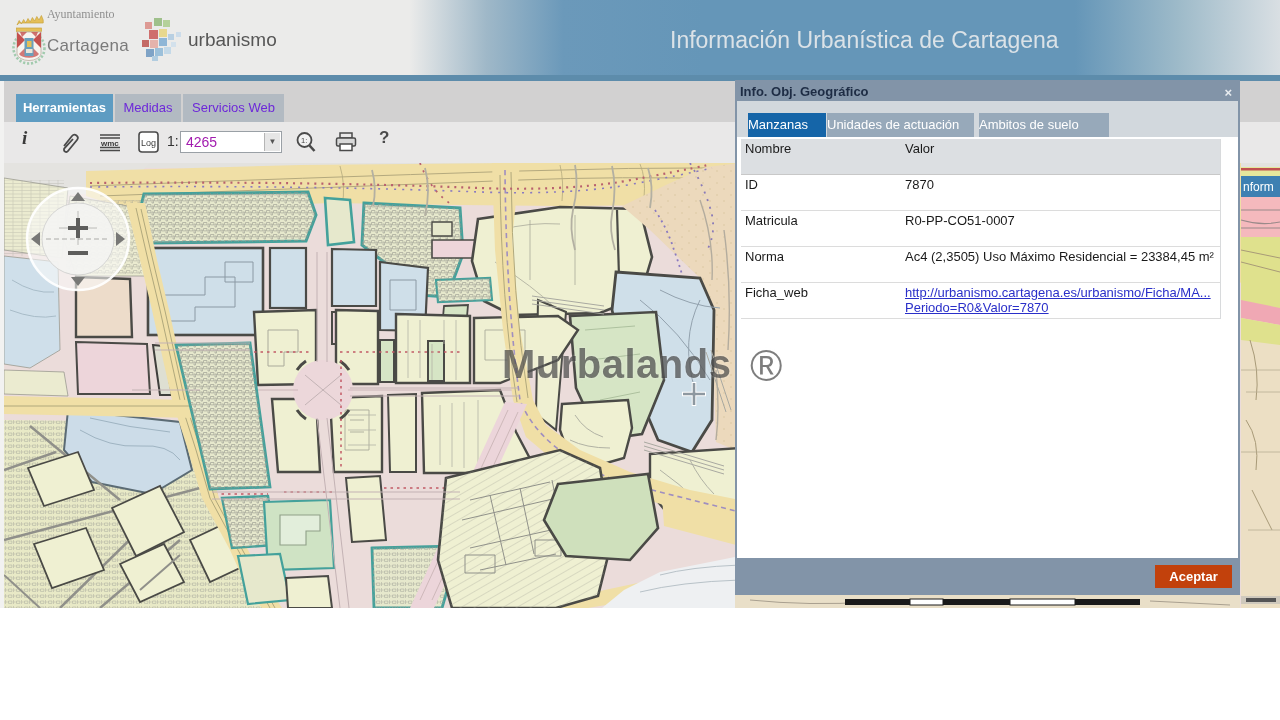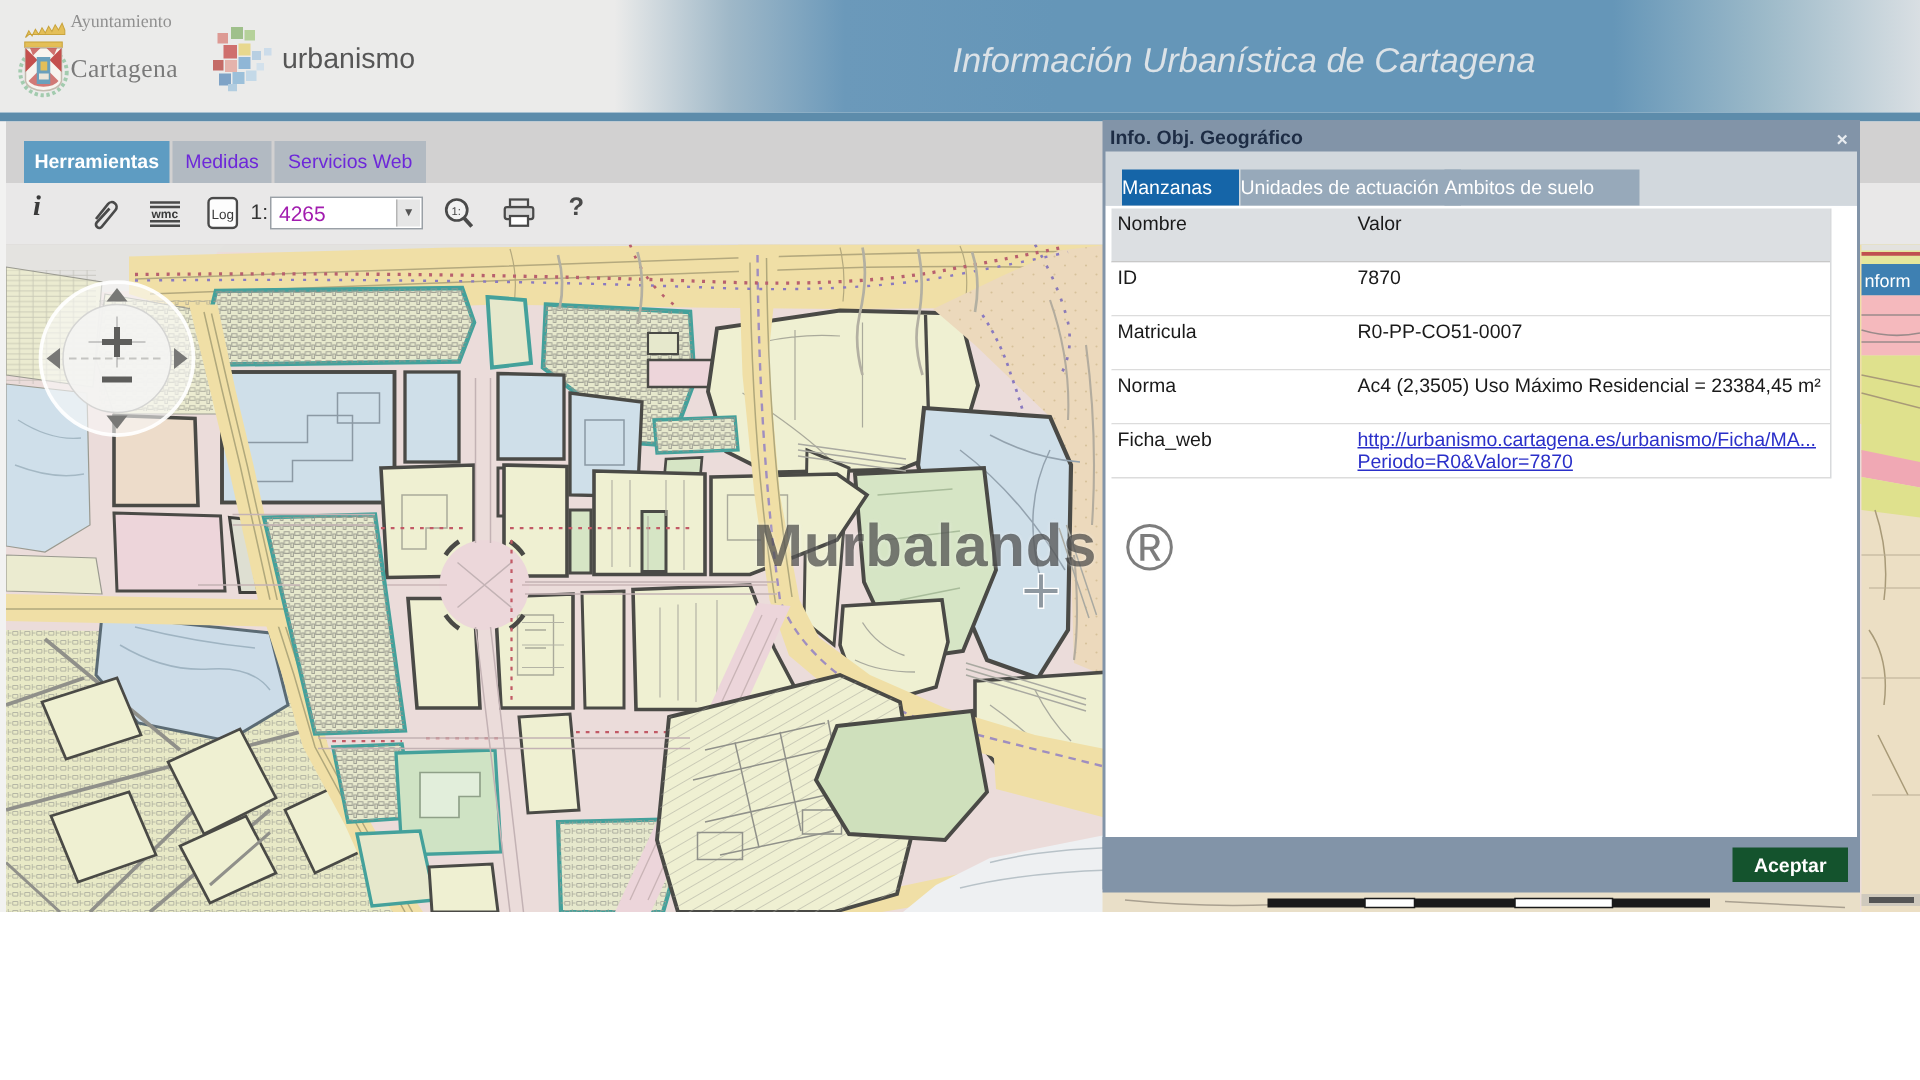--- a/index.html
+++ b/index.html
@@ -5,24 +5,24 @@
 * { margin:0; padding:0; box-sizing:border-box; }
 html,body { width:1280px; height:720px; overflow:hidden; background:#fff;
   font-family:"Liberation Sans", sans-serif; }
 #page { position:relative; width:1280px; height:720px; background:#fff; }
 
 #header { position:absolute; left:0; top:0; width:1280px; height:75px;
   background:linear-gradient(to right, #ebebea 0%, #ebebea 32%, #9fb8c8 38%, #6b99ba 44%, #6596b8 55%, #6596b8 84%, #9dbac9 92%, #d9dfe3 100%); }
 #bluestrip { position:absolute; left:0; top:75px; width:1280px; height:6px; background:#5d8cab; }
 #escudo { position:absolute; left:8px; top:8px; width:42px; height:58px; }
 #ayto { position:absolute; left:47px; top:7px; color:#909090; font-size:12px; font-family:'Liberation Serif',serif; }
-#carta { position:absolute; left:47px; top:36px; color:#7a7a7a; font-size:17px; font-family:Liberation Serif, serif; letter-spacing:0.3px; }
+#carta { position:absolute; left:47px; top:36px; color:#7a7a7a; font-size:17px; font-family:Liberation Sans, sans-serif; letter-spacing:0.3px; }
 #urblogo { position:absolute; left:140px; top:17px; width:46px; height:44px; }
 #urbtext { position:absolute; left:188px; top:29px; color:#565656; font-size:19px; }
-#title { position:absolute; left:635px; top:27px; color:#dbe2e7; font-size:23px;font-style:italic; }
+#title { position:absolute; left:670px; top:27px; color:#dbe2e7; font-size:23px; }
 
 #content { position:absolute; left:0; top:81px; width:1280px; height:527px; background:#d2d1d1; }
 #leftgutter { position:absolute; left:0; top:81px; width:4px; height:527px; background:#f2f2f1; }
 .tab { position:absolute; top:94px; height:28px; color:#6d28d9; font-size:13px;
   text-align:center; line-height:28px; background:#b2bac2; }
 #tab1 { left:16px; width:97px; background:#5e9cc2; color:#fff; font-weight:bold; }
 #tab2 { left:115px; width:66px; }
 #tab3 { left:183px; width:101px; }
 #toolbar { position:absolute; left:4px; top:122px; width:1276px; height:41px; background:#e9e8e8; }
 
@@ -34,23 +34,23 @@
 #dialog { position:absolute; left:735px; top:80px; width:505px; height:515px; z-index:20;
   background:#8294a8; }
 #dlgtitle { position:absolute; left:5px; top:4px; color:#1d2c44; font-size:13px; font-weight:bold;text-align:center; }
 #dlgclose { position:absolute; right:8px; top:5px; color:#e8ecf0; font-size:13px; font-weight:bold; }
 #dlgband { position:absolute; left:2px; top:21px; width:501px; height:36px; background:#d2d8dd; }
 #dlginner { position:absolute; left:2px; top:57px; width:501px; height:421px; background:#fff; }
 .dtab { position:absolute; top:33px; height:24px; color:#fff; font-size:13px; text-align:left; line-height:24px; background:#97a9ba; z-index:22;}
 #dlgclose { }
 #dtab1 { left:13px; width:78px; background:#1565a8; }
 #dtab2 { left:92px; width:147px; }
-#dtab3 { left:228px; width:130px; }
+#dtab3 { left:244px; width:130px; }
 #dlgfoot { position:absolute; left:0px; top:478px; width:505px; height:35px; background:#8294a8; }
-#aceptar { position:absolute; right:8px; top:7px; width:77px; height:23px; background:#14532d;
+#aceptar { position:absolute; right:8px; top:7px; width:77px; height:23px; background:#c2410c;
   color:#fff; font-size:13px; font-weight:bold; text-align:center; line-height:23px; }
 
 #dtable { position:absolute; left:6px; top:59px; width:480px; font-size:13px; color:#1a1a1a; border-right:1px solid #d8dadc; }
 .trow { position:relative; width:100%; border-bottom:1px solid #dcdcdc; background:#fff; }
 .thead { background:#dcdfe2; border-bottom:1px solid #c8c8c8; }
 .cn { display:inline-block; padding:2px 0 18px 4px; width:160px; vertical-align:top;}
 .cv { display:inline-block; padding:2px 0 3px 4px; vertical-align:top; }
 .lnk { color:#2a2fc9; text-decoration:underline; }
 </style>
 </head>

